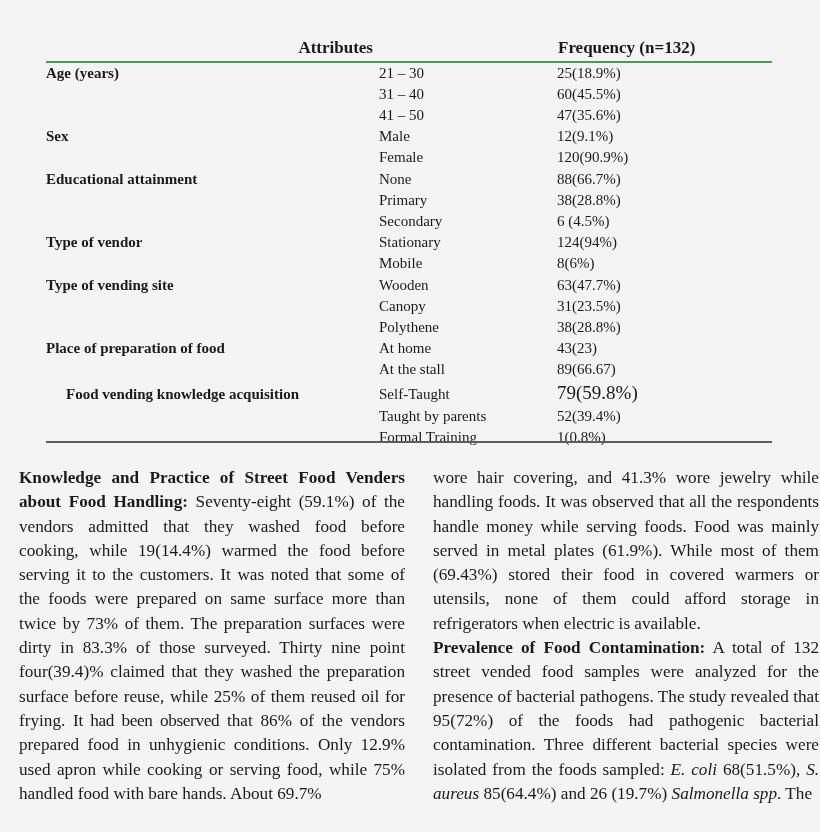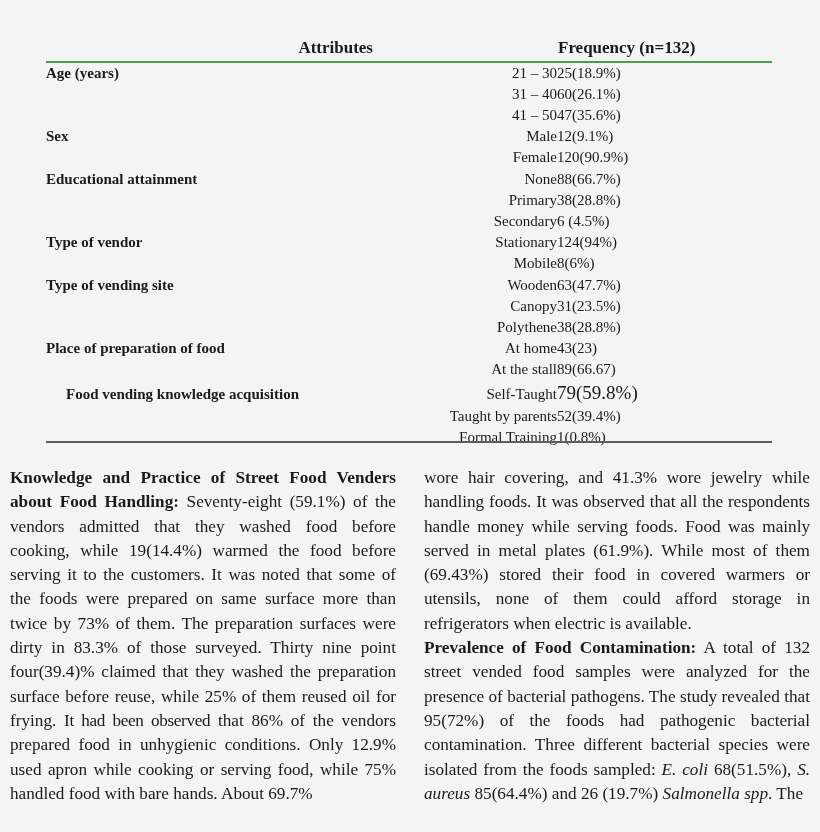--- a/index.html
+++ b/index.html
@@ -57,21 +57,21 @@
     padding: 3.1px 0 3.1px 0;
     vertical-align: baseline;
     white-space: nowrap;
   }
   td.attr-cell {
     font-weight: bold;
     font-size: 16.5px;
     padding-left: 8px;
   }
   td.attr-cell.indented { padding-left: 20px; }
-  td.cat-cell  { padding-left: 1px; text-align: right; }
+  td.cat-cell  { padding-left: 1px; }
   td.freq-cell { padding-left: 1px; }
   td.freq-cell.small { font-size: 19px; }
 
   .table-bottom-rule {
     position: absolute;
     left: 46px;
     top: 441px;
     width: 726px;
     height: 0;
     border-top: 2px solid #5d5d5d;
@@ -79,21 +79,21 @@
 
   
   .columns {
     position: absolute;
     left: 0;
     top: 466px;
     width: 695px;
     height: 366px;
     display: flex;
     gap: 28px;
-    padding: 0 10px;
+    padding: 0 19px;
     box-sizing: border-box;
   }
   .col {
     width: 386px;
     flex: 0 0 386px;
   }
   .para {
     margin: 0;
     font-size: 17.2px;
     line-height: 24.3px;
@@ -125,21 +125,21 @@
     </thead>
     <tbody id="table-body">
         <tr>
           <td class="attr-cell">Age (years)</td>
           <td class="cat-cell">21 – 30</td>
           <td class="freq-cell">25(18.9%)</td>
         </tr>
         <tr>
           <td class="attr-cell"></td>
           <td class="cat-cell">31 – 40</td>
-          <td class="freq-cell">60(26.1%)</td>
+          <td class="freq-cell">60(45.5%)</td>
         </tr>
         <tr>
           <td class="attr-cell"></td>
           <td class="cat-cell">41 – 50</td>
           <td class="freq-cell">47(35.6%)</td>
         </tr>
         <tr>
           <td class="attr-cell">Sex</td>
           <td class="cat-cell">Male</td>
           <td class="freq-cell">12(9.1%)</td>

